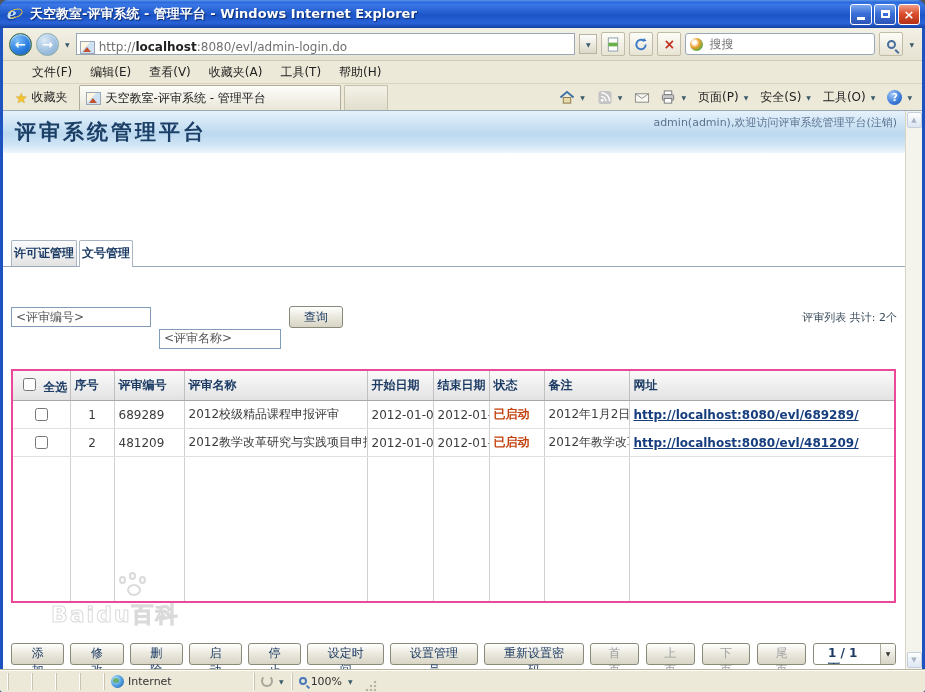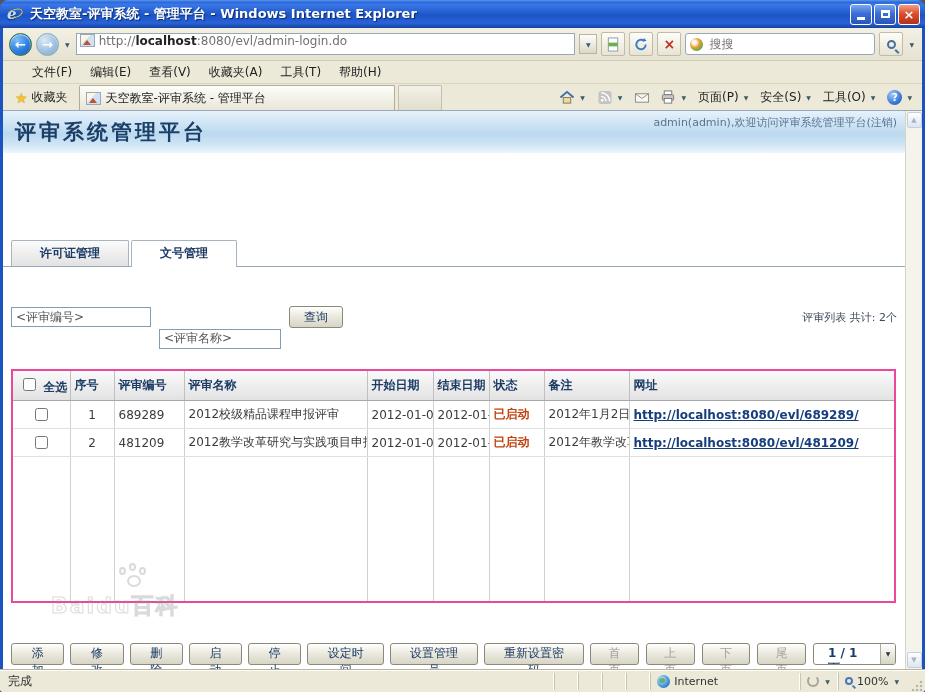--- a/index.html
+++ b/index.html
@@ -26,21 +26,21 @@
   .restore-glyph{display:block;width:9px;height:8px;border:2px solid #fff;border-top-width:3px;background:transparent;}
 
   
   .navbar{height:33px;background:linear-gradient(#f2efe4,#e7e3d2);display:flex;align-items:center;
     padding:0 6px;gap:4px;border-bottom:1px solid #cfcab4;}
   .navcircle{width:23px;height:23px;border-radius:50%;display:flex;align-items:center;justify-content:center;
     color:#fff;font-size:13px;font-weight:bold;border:1px solid #3a6a3a;
     background:radial-gradient(circle at 35% 30%,#7ec0f8,#2a7de0 55%,#1458a8);box-shadow:inset 0 1px 2px #cfe8ff;}
   .navcircle.disabled{background:radial-gradient(circle at 35% 30%,#dce9f5,#9fc0e0 55%,#7fa8cc);border-color:#8aa;}
   .drop{font-size:6px;color:#3a5a6a;padding:0 2px;}
-  .addressbox{flex:1;height:22px;background:#fff;border:1px solid #98a8b8;display:flex;align-items:flex-start;
+  .addressbox{flex:1;height:22px;background:#fff;border:1px solid #98a8b8;display:flex;align-items:flex-end;
     padding:0 2px 0 3px;gap:4px;min-width:0;}
   .favicon{width:15px;height:13px;border:1px solid #9aa8b8;background:linear-gradient(135deg,#fdf6e0 40%,#cfe2f4 40%);
     position:relative;flex:none;}
   .favicon:after{content:"";position:absolute;left:2px;bottom:1px;border-left:4px solid transparent;
     border-right:4px solid transparent;border-bottom:5px solid #c05030;}
   .urltext{color:#707070;white-space:nowrap;overflow:hidden;font-size:12px;}
   .urltext b{color:#222;}
   .addr-drop{width:18px;height:20px;background:linear-gradient(#fdfdfb,#dcd8c8);border:1px solid #b8b4a0;
     display:flex;align-items:center;justify-content:center;}
   .toolbtn{width:24px;height:24px;border:1px solid #c0bca8;border-radius:2px;background:linear-gradient(#fdfdf8,#e8e4d4);
@@ -55,42 +55,42 @@
   .magnifier:after{content:"";position:absolute;width:2px;height:5px;background:#4a6f9e;left:7px;top:7px;transform:rotate(-45deg);}
 
   
   .menubar{height:23px;background:#ece9d8;display:flex;align-items:center;padding:0 20px;border-bottom:1px solid #d8d4c0;}
   .menuitem{padding:3px 9px;color:#222;}
 
   
   .favbar{height:27px;background:#ece9d8;display:flex;align-items:stretch;padding:1px 4px 0;gap:3px;border-bottom:1px solid #98a8b8;}
   .favbtn{display:flex;align-items:center;gap:4px;padding:0 8px;color:#222;}
   .star{color:#f4c430;text-shadow:0 0 1px #a87818;font-size:14px;}
-  .ptab{display:flex;align-items:center;gap:5px;width:316px;background:linear-gradient(#fdfdfa,#e9e6d8);
+  .ptab{display:flex;align-items:center;gap:5px;width:262px;background:linear-gradient(#fdfdfa,#e9e6d8);
     border:1px solid #b0ac98;border-bottom:none;border-radius:2px 2px 0 0;padding:4px 6px;overflow:hidden;}
   .ptab .ttl{white-space:nowrap;overflow:hidden;color:#222;}
   .newtab{width:44px;background:linear-gradient(#f4f2e8,#e2decd);border:1px solid #c4c0ac;border-bottom:none;border-radius:2px 2px 0 0;}
   .cmds{margin-left:auto;display:flex;align-items:center;gap:2px;}
   .cmd{display:flex;align-items:center;gap:3px;padding:2px 4px;color:#222;}
   .cmdtext{color:#222;}
   .help-circle{width:15px;height:15px;border-radius:50%;background:radial-gradient(circle at 35% 30%,#9fc8f8,#3a78d8 60%,#1a50a8);
     color:#fff;font-weight:bold;font-size:10px;display:flex;align-items:center;justify-content:center;}
   .icon16{width:16px;height:15px;display:block;}
 
   
   .content{flex:1;background:#fff;position:relative;display:flex;flex-direction:column;overflow:hidden;}
   .main{flex:1;display:flex;flex-direction:column;margin-right:17px;min-height:0;gap:36px;}
   .banner{height:42px;position:relative;flex:none;
     background:linear-gradient(180deg,#e6f2fb 0%,#bcd9f0 55%,#cfe5f5 80%,#edf6fc 100%);}
   .banner h1{margin:0;padding:7px 0 0 12px;font-size:21px;letter-spacing:3px;color:#1b3f66;font-weight:bold;}
   .welcome{position:absolute;top:4px;right:8px;font-size:11px;color:#5a7490;}
   .welcome .logout{color:#5a7490;text-decoration:none;}
   .banner-gap{height:16px;flex:none;}
   .tabsrow{flex:none;display:flex;align-items:flex-end;padding:0 0 0 8px;border-bottom:1px solid #98a8b8;height:26px;}
-  .vtab{padding:4px 28px;font-weight:bold;color:#1b3a64;border:1px solid #a8b4c0;border-bottom:none;
+  .vtab{padding:4px 2px;font-weight:bold;color:#1b3a64;border:1px solid #a8b4c0;border-bottom:none;
     background:linear-gradient(#fbfbfb,#e2e2e2);margin-right:2px;border-radius:2px 2px 0 0;}
   .vtab.active{background:#fff;position:relative;top:1px;padding-bottom:5px;}
   .searchrow{flex:none;display:flex;align-items:center;gap:8px;padding:4px 6px 4px 8px;height:28px;}
   .searchrow input{width:140px;height:20px;border:1px solid #7f9db9;padding:1px 4px;font-size:12px;color:#555;font-family:inherit;}
   .searchrow input.name{width:122px;margin-top:43px;}
   .xpbtn{height:22px;padding:1px 14px;font-size:12px;font-weight:normal;color:#1b3a64;
     background:linear-gradient(#ffffff,#eceadf 45%,#d8d5c6);border:1px solid #8a8a7a;border-radius:3px;font-family:inherit;}
   .summary{margin-left:auto;font-size:11px;color:#3c4c5c;padding-right:2px;}
 
   
@@ -118,21 +118,21 @@
   .pagesel .arrow{width:16px;background:linear-gradient(#fff,#d8d5c6);border-left:1px solid #b0ac9c;
     display:flex;align-items:center;justify-content:center;font-size:6px;color:#333;}
 
   
   .vscroll{position:absolute;top:0;right:0;bottom:0;width:17px;background:#f4f3ec;border-left:1px solid #d8d4c4;
     display:flex;flex-direction:column;justify-content:space-between;align-items:center;padding:1px;}
   .sarrow{width:15px;height:16px;border:1px solid #c4cedc;border-radius:2px;background:linear-gradient(#fefefe,#dce6f2);
     display:flex;align-items:center;justify-content:center;font-size:7px;color:#a8b4c4;}
 
   
-  .watermark{position:absolute;left:48px;bottom:48px;color:rgba(140,140,140,.30);pointer-events:none;}
+  .watermark{position:absolute;left:48px;bottom:39px;color:rgba(140,140,140,.30);pointer-events:none;}
   .watermark .paw{position:absolute;left:68px;top:-26px;width:30px;height:24px;}
   .watermark .paw i{position:absolute;border:2px solid rgba(150,150,150,.35);border-radius:50%;}
   .watermark .paw i:nth-child(1){width:14px;height:12px;left:8px;top:10px;}
   .watermark .paw i:nth-child(2){width:7px;height:8px;left:0;top:2px;}
   .watermark .paw i:nth-child(3){width:7px;height:8px;left:10px;top:-2px;}
   .watermark .paw i:nth-child(4){width:7px;height:8px;left:20px;top:2px;}
   .watermark .txt{font-size:22px;font-weight:bold;letter-spacing:2px;
     -webkit-text-stroke:1px rgba(150,150,150,.35);color:transparent;}
 
   
@@ -402,21 +402,20 @@
       </div>
     </div>
 
     <div class="vscroll">
       <span class="sarrow">▲</span>
       <span class="sarrow">▼</span>
     </div>
   </div>
 
   <div class="statusbar">
-    <span class="status-left">完成</span>
     <span class="seg empty"></span>
     <span class="seg empty"></span>
     <span class="seg empty"></span>
     <span class="seg empty"></span>
     <span class="seg" style="width:150px">
       <span class="globe"></span>
       <span>Internet</span>
     </span>
     <span class="seg">
       <span class="refreshlock"></span>

